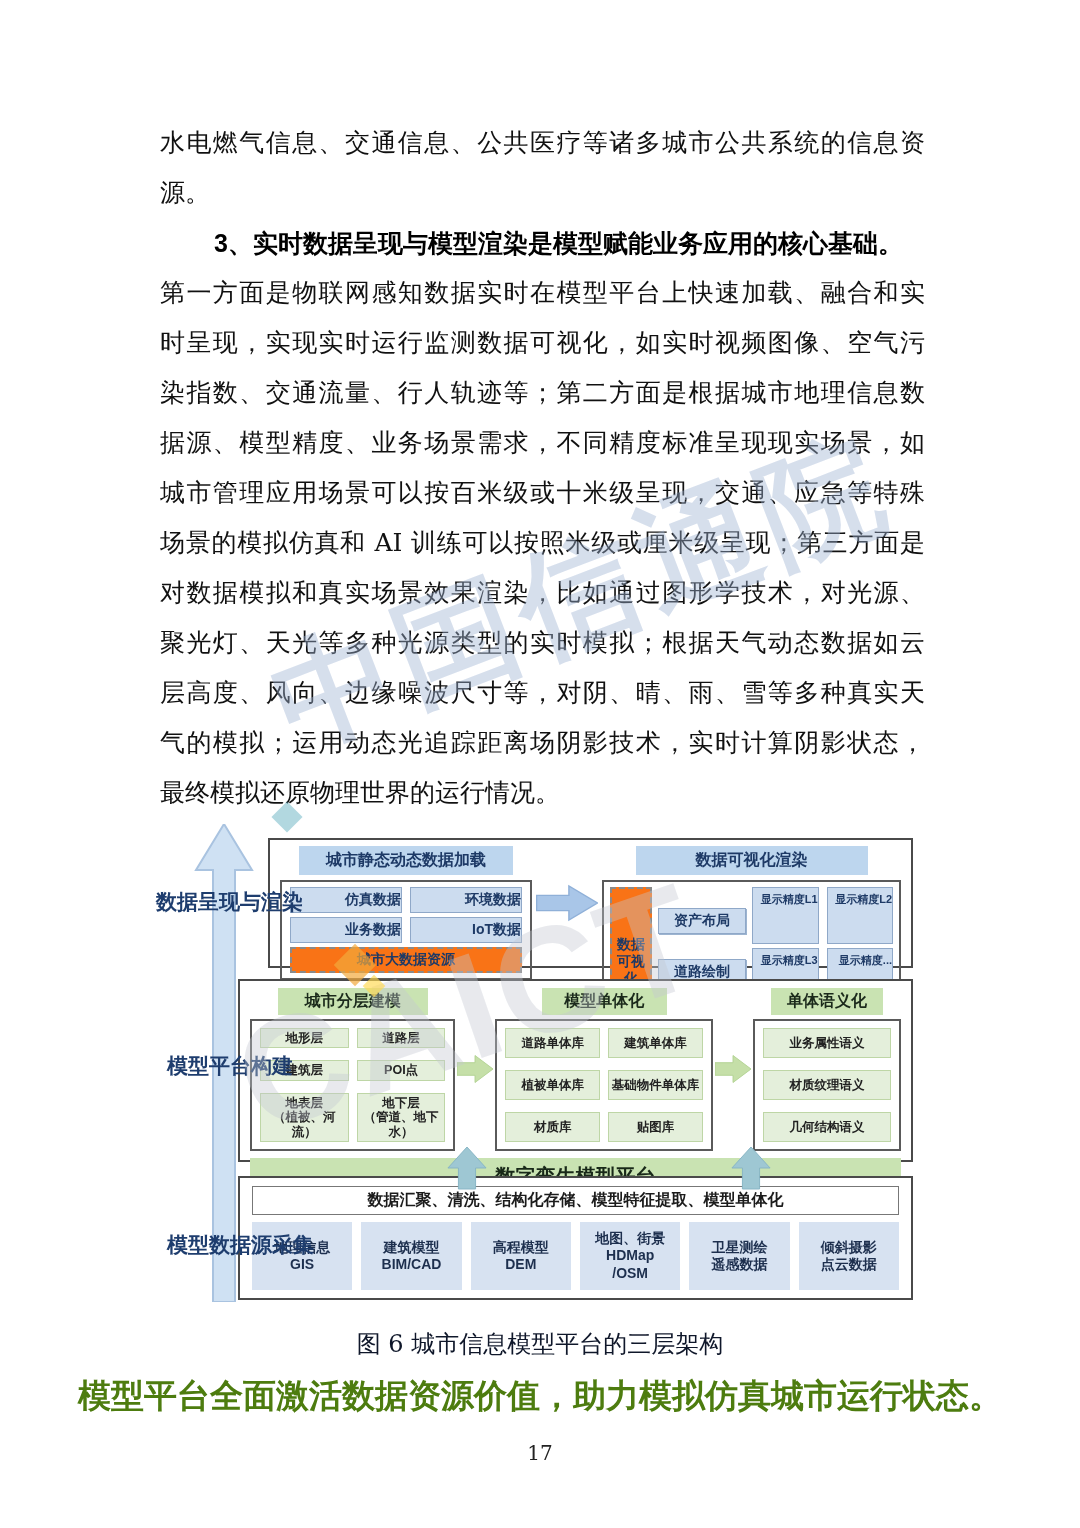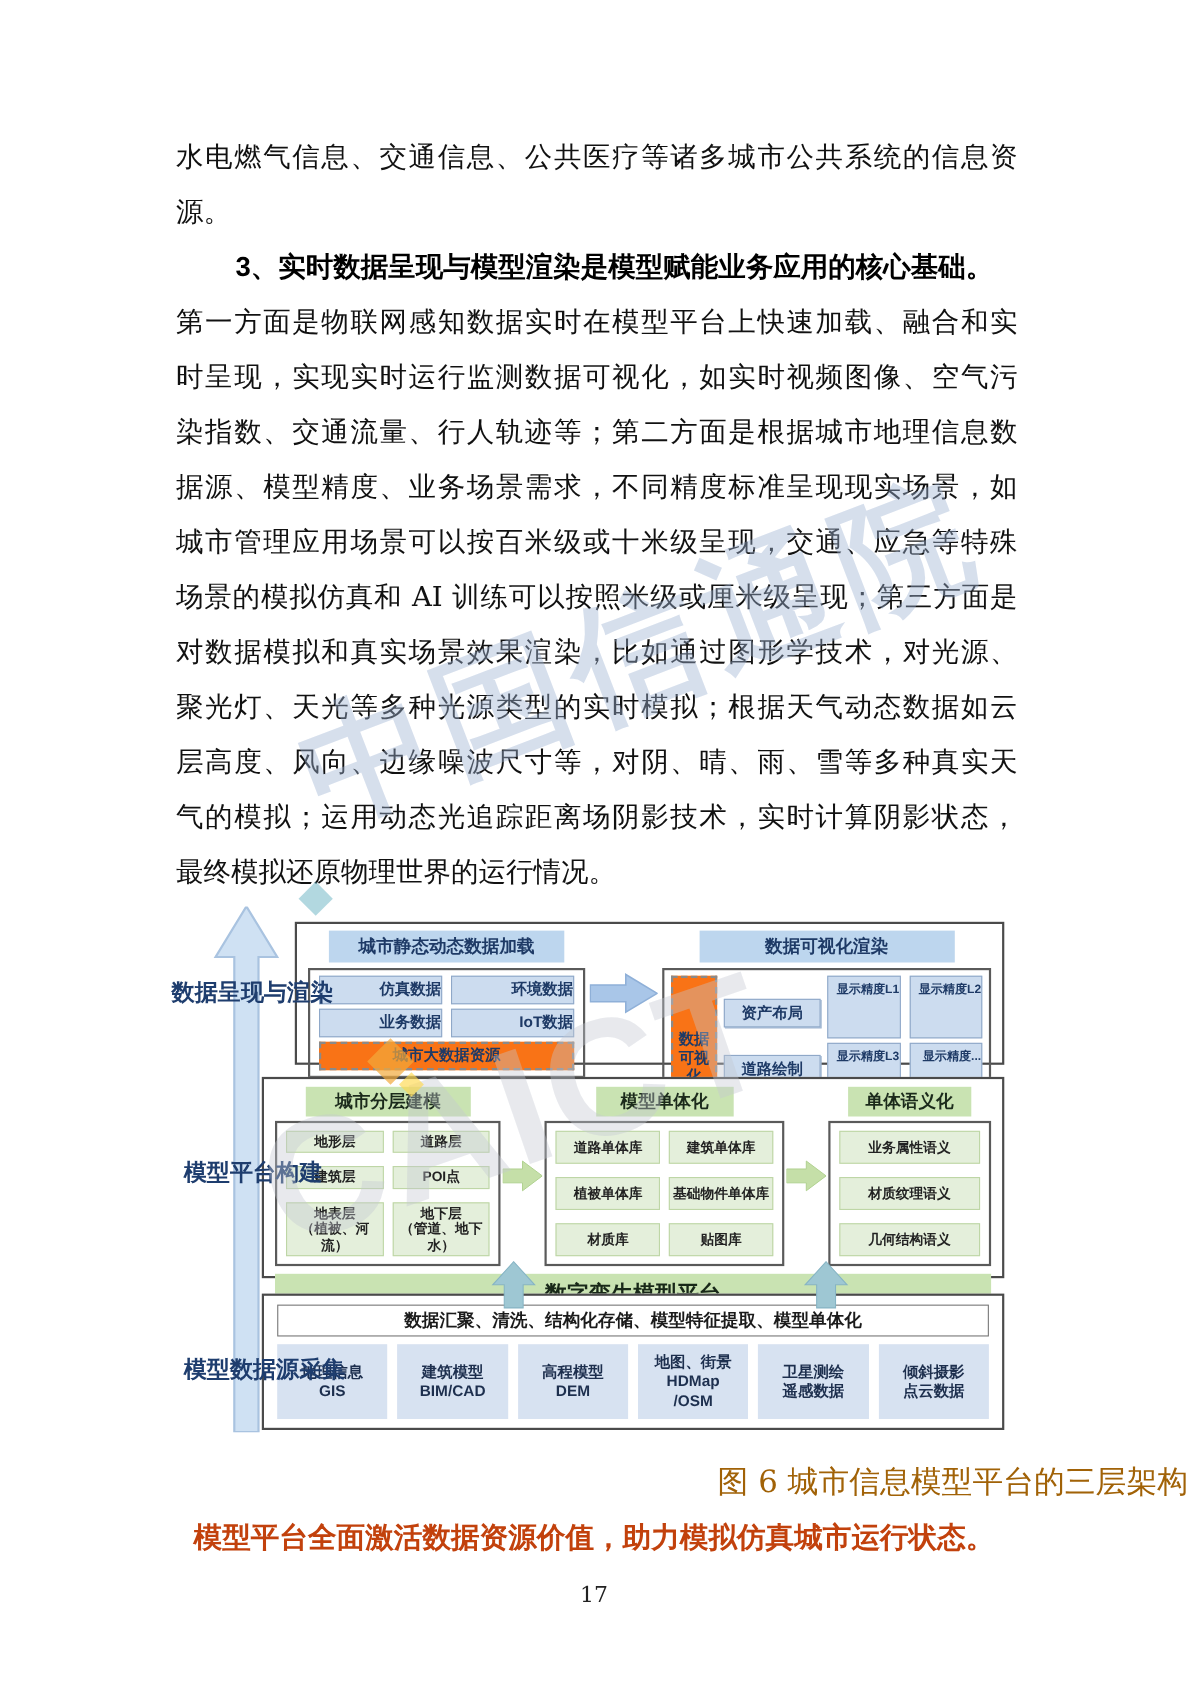--- a/index.html
+++ b/index.html
@@ -84,24 +84,24 @@
 
   .layer3 { left:98px; top:352px; width:675px; height:124px; padding:8px 12px;
             display:flex; flex-direction:column; gap:7px; }
   .strip { border:1px solid #777; color:#1b1b1b; font-weight:bold; font-size:16px;
            text-align:center; padding:3px 0; }
   .l3row { flex:1; display:flex; gap:9px; }
   .l3box { flex:1; background:#d7e2f1; color:#1d2f4e; font-weight:bold; font-size:14px;
            line-height:1.25; text-align:center; display:flex; align-items:center;
            justify-content:center; white-space:pre-line; }
 
-  .caption { margin-top:18px; text-align:right; font-size:28px; color:#a16207;
+  .caption { margin-top:18px; text-align:center; font-size:24px; color:#0f172a;
              font-family:"DejaVu Serif","Liberation Serif",serif; }
   .tagline { margin-top:14px; text-align:center; font-weight:bold;
-             font-size:26px; color:#c2410c; }
+             font-size:33px; color:#4d7c0f; }
   .pagenum { margin-top:22px; text-align:center; font-size:20px; color:#222;
              font-family:"DejaVu Serif","Liberation Serif",serif; }
 </style>
 </head>
 <body>
 
 <div class="page">
 
   <div class="wm wm-cn">中国信通院</div>
   <div class="wm wm-en">CAICT</div>

